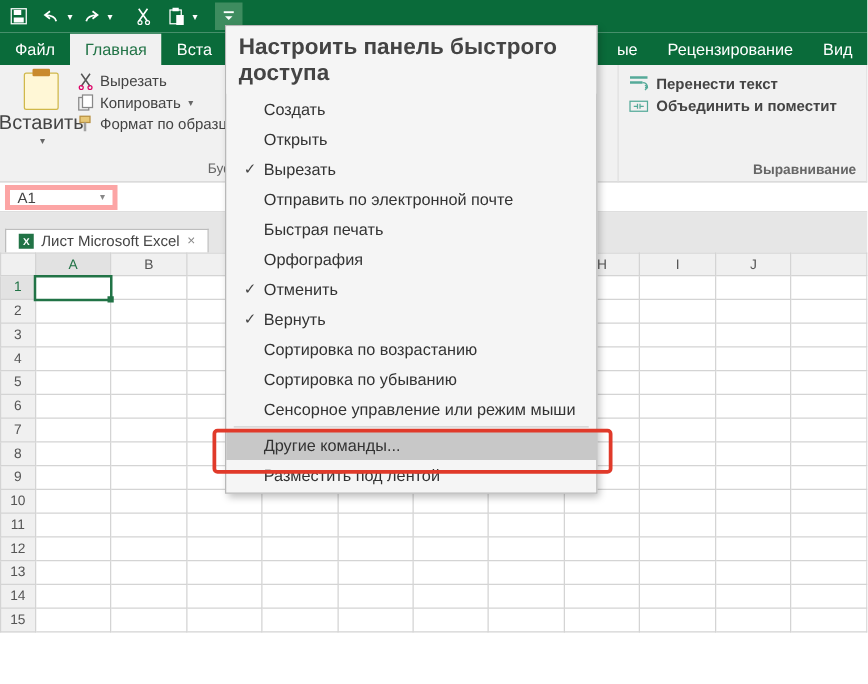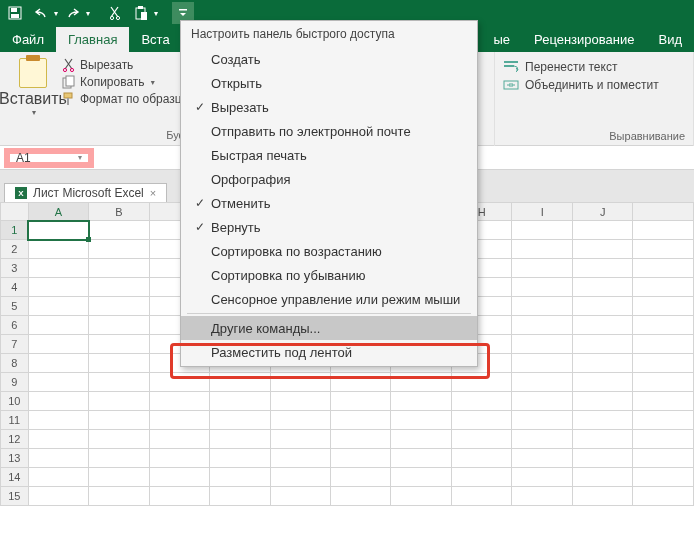--- a/index.html
+++ b/index.html
@@ -26,28 +26,28 @@
 .paste-big { display: flex; flex-direction: column; align-items: center; width: 50px; padding-top: 2px; }
 .paste-icon { width: 28px; height: 30px; background: #fff7d6; border: 1px solid #d0b84a; border-radius: 2px; position: relative; margin-bottom: 2px; }
 .paste-icon::before { content: ""; position: absolute; top: -4px; left: 6px; width: 14px; height: 6px; background: #c98a2e; border-radius: 1px; }
 .paste-label { font-size: 16px; }
 
 .clip-col { display: flex; flex-direction: column; gap: 3px; padding-left: 4px; padding-top: 2px; }
 .clip-row { display: flex; align-items: center; gap: 4px; font-size: 12px; white-space: nowrap; text-align: right; }
 .clip-row svg, .clip-row .ico { width: 14px; height: 14px; flex-shrink: 0; }
 .dd-car { font-size: 8px; color: #666; margin-left: 2px; }
 
-.ribbon-right { position: absolute; right: 0; top: 0; height: 94px; display: flex; }
+.ribbon-right { position: absolute; right: 0; top: 0; height: 94px; display: flex; font-weight: bold; }
 .align-group .group-body { flex-direction: column; gap: 4px; padding-top: 4px; }
 .align-row { display: flex; align-items: center; gap: 6px; font-size: 12px; white-space: nowrap; }
 .align-row .ico { width: 16px; height: 14px; display:inline-block; }
 
 
 .namebox-row { height: 24px; border-bottom: 1px solid #d4d4d4; display: flex; align-items: center; background: #fff; }
-.namebox { width: 90px; height: 20px; border: 6px solid #fca5a5; margin: 0 4px; padding: 1px 6px; font-size: 12px; display: flex; align-items: center; justify-content: space-between; background: #fff; }
+.namebox { width: 90px; height: 20px; border: 4px solid #fca5a5; margin: 0 4px; padding: 1px 6px; font-size: 12px; display: flex; align-items: center; justify-content: space-between; background: #fff; }
 .namebox .car { font-size: 8px; color: #888; }
 
 
 .sheettab-row { height: 22px; background: #e6e6e6; display: flex; align-items: flex-end; padding-left: 4px; }
 .sheettab { background: #fff; border: 1px solid #bdbdbd; border-bottom: none; padding: 2px 10px; font-size: 12px; display: flex; align-items: center; gap: 6px; }
 .sheettab .xl { width: 12px; height: 12px; background: #217346; color: #fff; font-size: 8px; display: flex; align-items: center; justify-content: center; font-weight: bold; }
 .sheettab .close { color: #888; font-size: 11px; }
 
 
 .grid-wrap { position: relative; }
@@ -56,21 +56,21 @@
 table.grid .corner { width: 28px; height: 18px; background: #f0f0f0; }
 table.grid th.col { width: 62px; height: 18px; background: #f0f0f0; text-align: center; font-size: 11px; color: #555; }
 table.grid th.row { width: 28px; height: 19px; background: #f0f0f0; text-align: center; font-size: 11px; color: #555; }
 table.grid td.cell { width: 62px; height: 19px; background: #fff; }
 table.grid td.sel { outline: 2px solid #217346; outline-offset: -1px; position: relative; }
 table.grid td.sel::after { content: ""; position: absolute; right: -3px; bottom: -3px; width: 5px; height: 5px; background: #217346; }
 table.grid th.col.active, table.grid th.row.active { background: #e2e2e2; color: #217346; }
 
 
 .qat-menu { position: absolute; left: 180px; top: 20px; width: 298px; background: #f5f5f5; border: 1px solid #b8b8b8; box-shadow: 2px 3px 6px rgba(0,0,0,0.25); z-index: 100; padding-bottom: 2px; }
-.menu-title { padding: 6px 10px; font-size: 12px; font-weight: normal; color: #444; background: #f5f5f5; }
+.menu-title { padding: 6px 10px; font-size: 18px; font-weight: bold; color: #444; background: #f5f5f5; }
 .menu-item { display: flex; align-items: center; height: 24px; padding: 0 10px 0 8px; font-size: 13px; color: #333; cursor: pointer; }
 .menu-item .chk { width: 22px; text-align: center; color: #444; font-size: 12px; }
 .menu-item .lbl { flex: 1; white-space: nowrap; overflow: hidden; }
 .menu-item.hover { background: #c8c8c8; }
 .menu-sep { height: 1px; background: #d0d0d0; margin: 2px 6px; }
 
 
 .red-box { position: absolute; border: 3px solid #e03a2a; border-radius: 4px; pointer-events: none; z-index: 200; left: 170px; top: 343px; width: 320px; height: 36px; }
 
 

